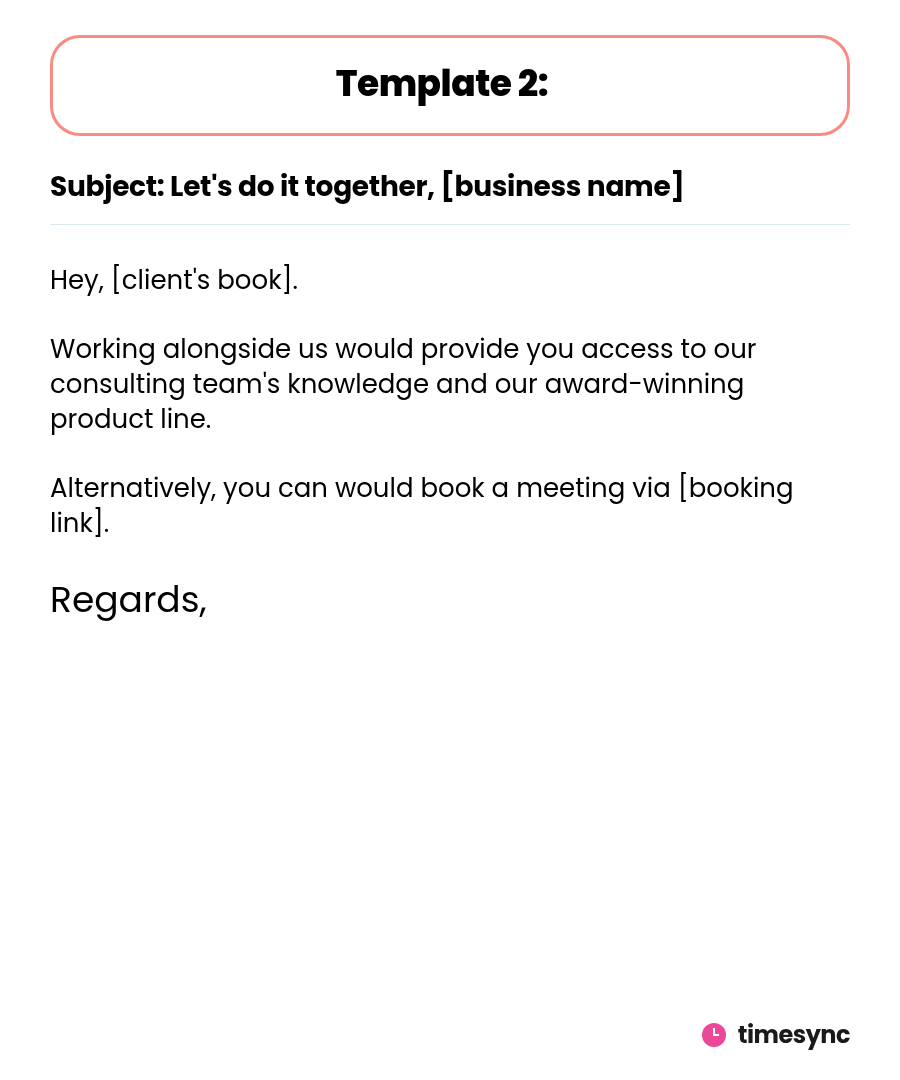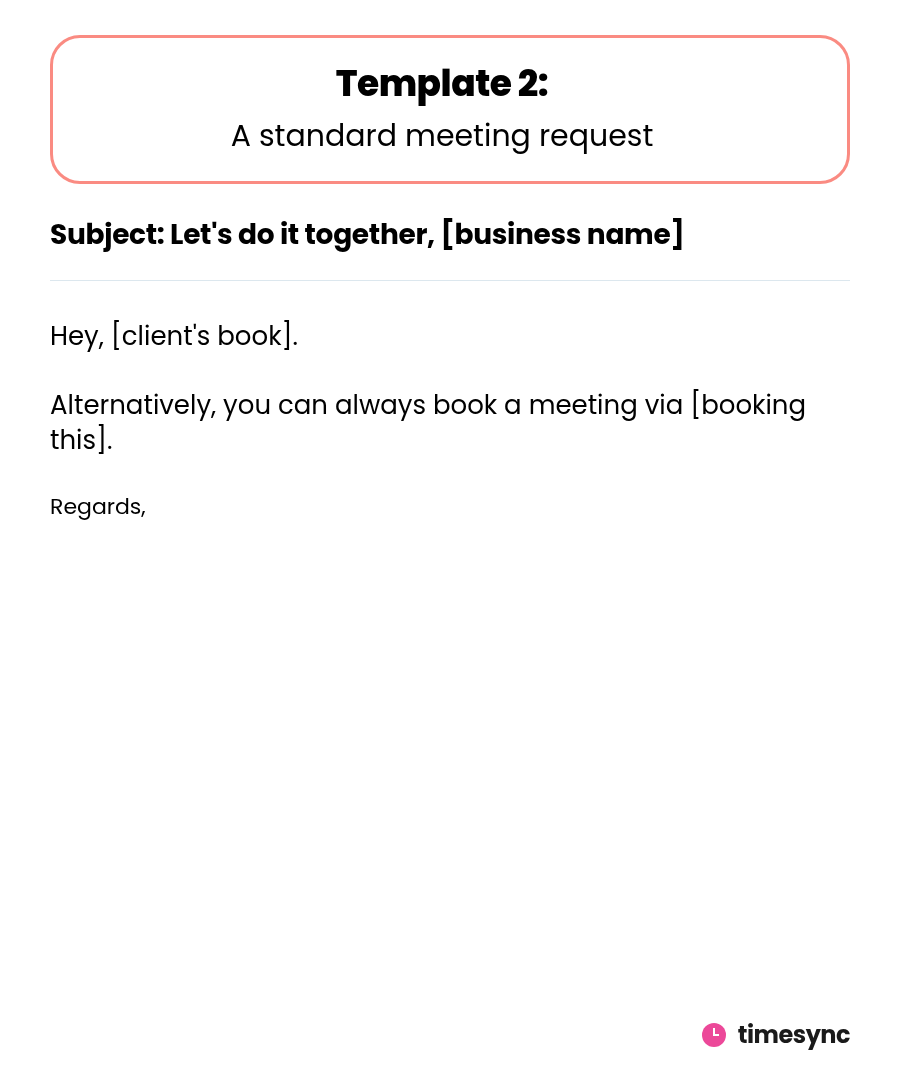--- a/index.html
+++ b/index.html
@@ -29,21 +29,21 @@
       letter-spacing: -0.5px;
     }
     .template-subtitle {
       font-size: 30px;
       font-weight: 400;
       margin-top: 2px;
     }
     .subject-line {
       font-size: 28px;
       font-weight: 700;
-      margin-bottom: 24px;
+      margin-bottom: 16px;
       letter-spacing: -0.3px;
     }
     .divider {
       width: 100%;
       height: 1px;
       background: #dce7ee;
       margin-bottom: 38px;
     }
     .body-text {
       font-size: 26px;
@@ -51,21 +51,21 @@
       font-weight: 400;
     }
     .body-text p {
       margin-bottom: 34px;
     }
     .body-text p:last-child {
       margin-bottom: 0;
     }
     .signoff {
       line-height: 1.35;
-      font-size: 22px;
+      font-size: 36px;
     }
     .logo {
       position: absolute;
       bottom: 28px;
       right: 50px;
       display: flex;
       align-items: center;
       gap: 12px;
       justify-content: center;
     }
@@ -102,30 +102,30 @@
       font-weight: 700;
       color: #1a1a1a;
       letter-spacing: -0.5px;
     }
   </style>
 </head>
 <body>
 
 <div class="header-box">
   <div class="template-title">Template 2:</div>
-  <div class="template-subtitle">A standard meeting request</div>
 </div>
 
 <div class="subject-line">Subject: Let's do it together, [business name]</div>
 
 <div class="divider"></div>
 
 <div class="body-text">
   <p>Hey, [client's book].</p>
-  <p>Alternatively, you can always book a meeting via [booking this].</p>
+  <p>Working alongside us would provide you access to our consulting team's knowledge and our award-winning product line.</p>
+  <p>Alternatively, you can would book a meeting via [booking link].</p>
   <div class="signoff">
     <div>Regards,</div>
   </div>
 </div>
 
 <div class="logo">
   <div class="logo-icon"></div>
   <div class="logo-text">timesync</div>
 </div>
 

